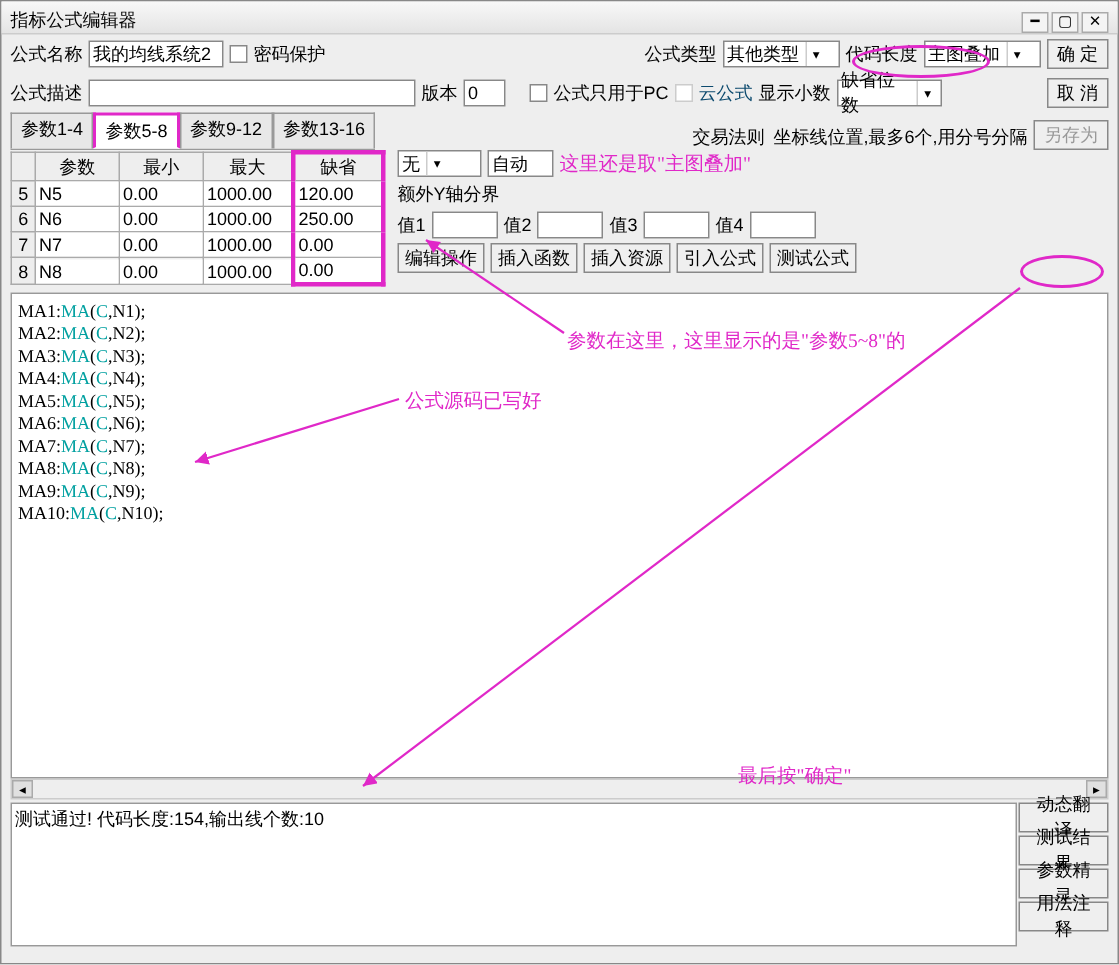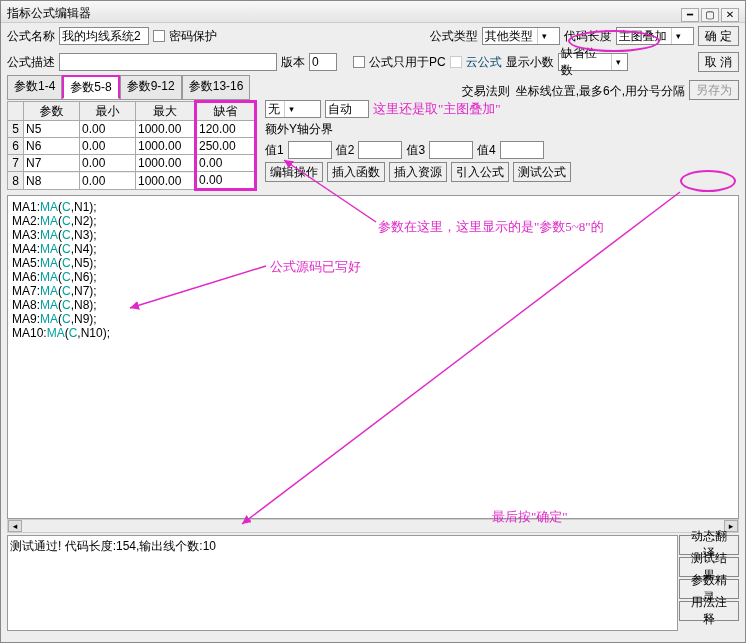--- a/index.html
+++ b/index.html
@@ -19,21 +19,21 @@
 .tab { border: 1px solid #999; border-bottom: none; padding: 2px 6px; background: #e8e8e8; margin-right: 0px; cursor: pointer; font-size: 12px; }
 .tab.active { background: #fff; border: 2px solid #e028c8; border-bottom: 1px solid #fff; }
 .params { display: flex; margin: 0 6px; }
 .ptable { border-collapse: collapse; font-size: 12px; }
 .ptable th, .ptable td { border: 1px solid #aaa; padding: 0; height: 17px; }
 .ptable th { background: #eee; font-weight: normal; text-align: center; }
 .ptable td input { border: none; width: 100%; height: 16px; font-size: 12px; padding: 0 2px; }
 .ptable td.idx { background: #eee; text-align: center; width: 16px; }
 .right-area { flex: 1; padding-left: 8px; font-size: 12px; }
 .right-area .row { display: flex; align-items: center; gap: 4px; margin-bottom: 3px; }
-.code-area { background: #fff; border: 1px solid #999; margin: 4px 6px 0 6px; height: 324px; padding: 4px; font-family: Liberation Sans, sans-serif; font-size: 12px; white-space: pre; overflow: auto; position: relative; }
+.code-area { background: #fff; border: 1px solid #999; margin: 4px 6px 0 6px; height: 324px; padding: 4px; font-family: Liberation Serif, serif; font-size: 12px; white-space: pre; overflow: auto; position: relative; }
 .code-area .kw { color: #00a0a0; }
 .status-row { display: flex; margin: 2px 6px 0 6px; gap: 1px; }
 .status-box { flex: 1; border: 1px solid #999; background: #fff; height: 96px; padding: 2px; font-size: 12px; }
 .side-btns { display: flex; flex-direction: column; gap: 2px; }
 .side-btns .btn { width: 60px; justify-content: center; }
 .scrollbar { height: 14px; background: #eee; border: 1px solid #ccc; margin: 0 6px; display: flex; }
 .scrollbar .sb-btn { width: 14px; border: 1px solid #aaa; background: #e0e0e0; cursor: pointer; font-size: 9px; text-align: center; }
 .annot { position: absolute; color: #e028c8; font-size: 13px; pointer-events: none; font-family: "SimSun"; }
 .oval { position: absolute; border: 2px solid #e028c8; border-radius: 50%; pointer-events: none; }
 svg.arrow-svg { position: absolute; pointer-events: none; }

